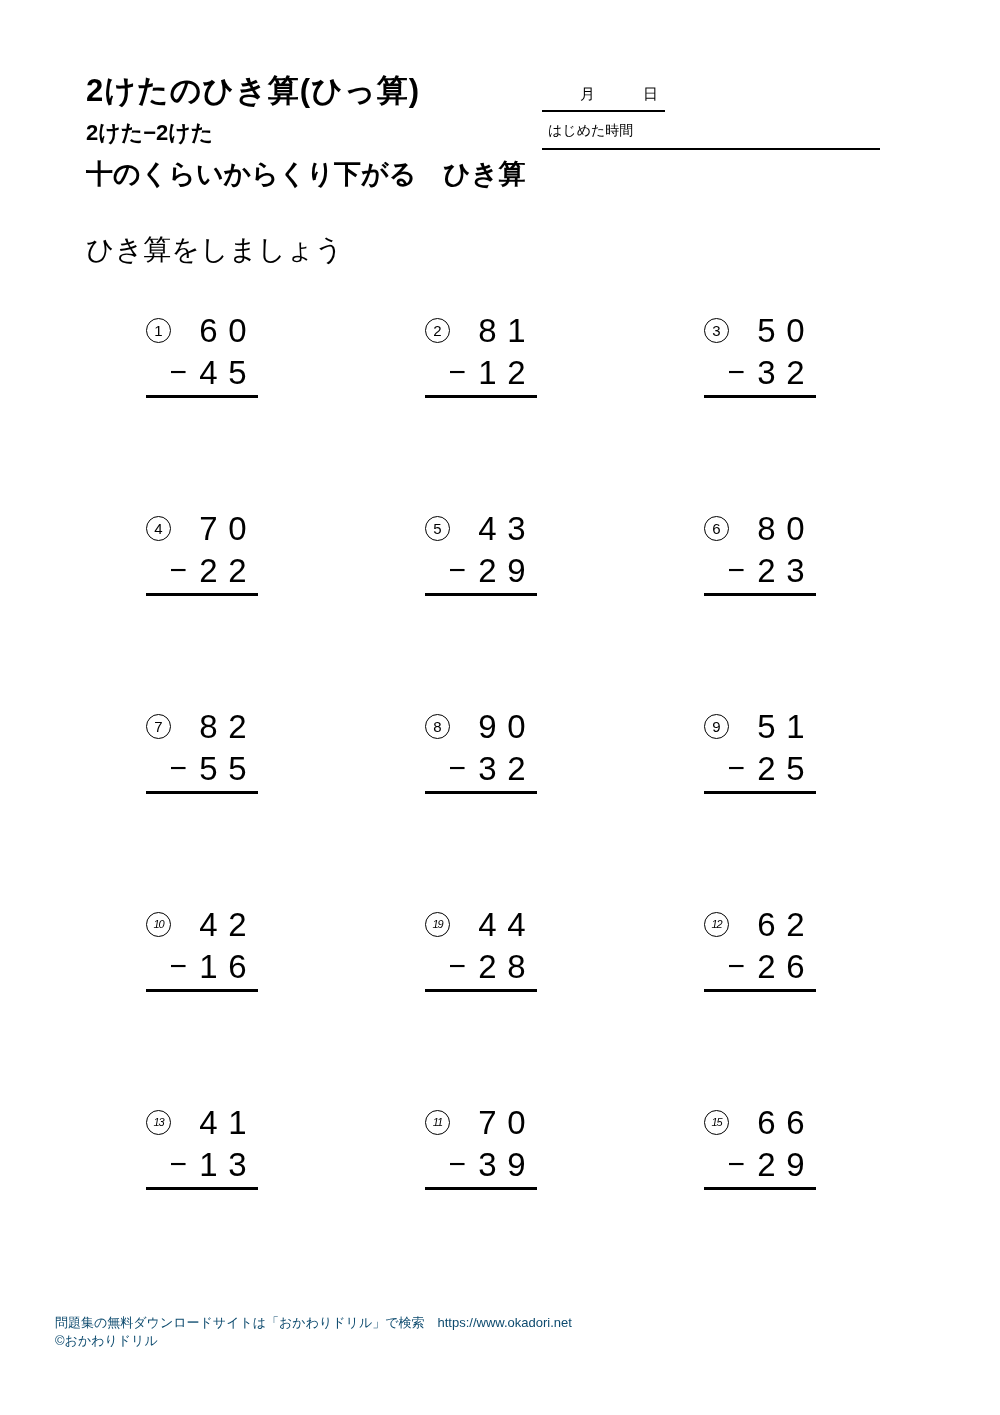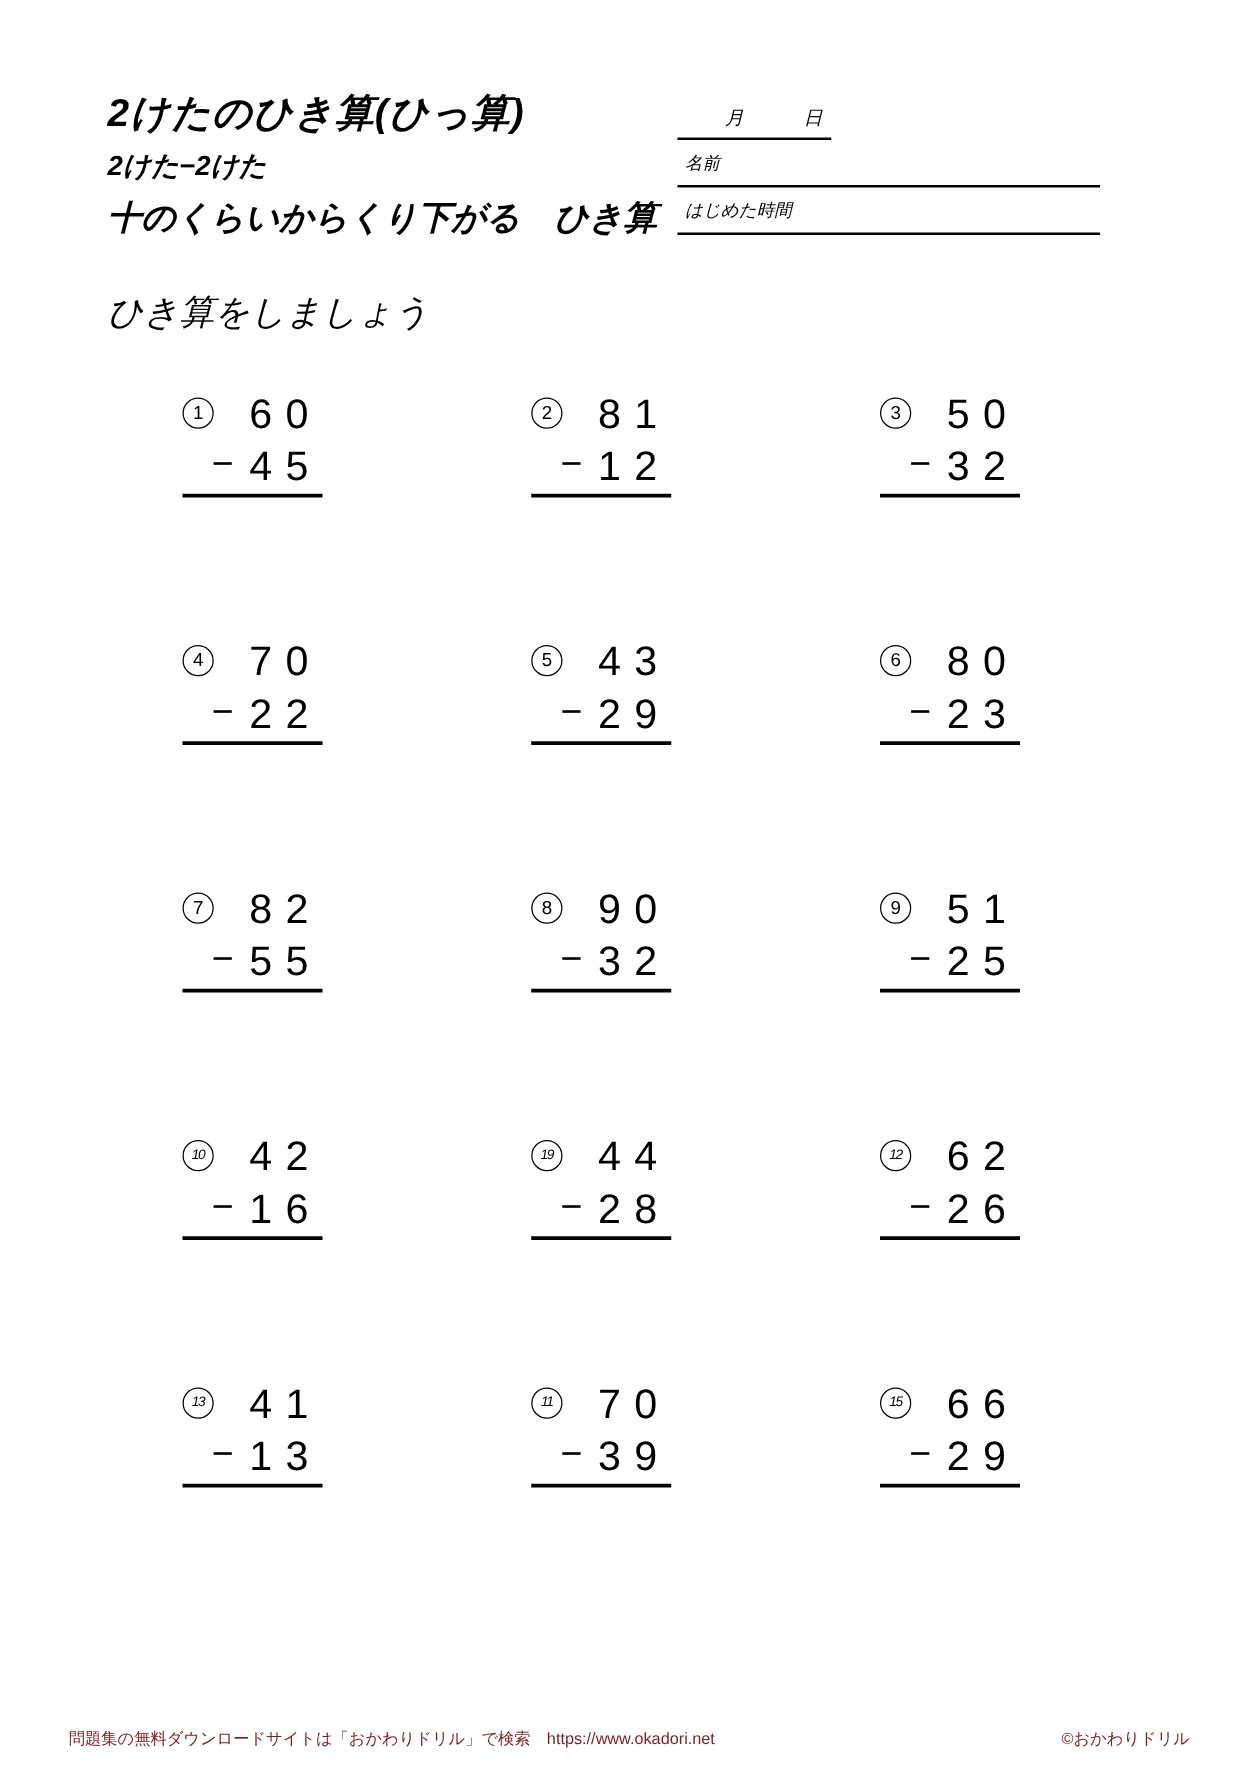--- a/index.html
+++ b/index.html
@@ -2,21 +2,21 @@
 <html><head>
 <meta charset="utf-8">
 <style>
   * { margin:0; padding:0; box-sizing:border-box; }
   html,body { background:#ffffff; }
   body {
     width:1000px; height:1415px; position:relative;
     font-family:"Liberation Sans","DejaVu Sans",sans-serif;
     color:#000;
   }
-  .abs { position:absolute;font-style:italic; }
+  .abs { position:absolute; }
 
   
   .page-title   { left:86px; top:70px;  font-size:31px; font-weight:700; letter-spacing:1px; }
   .subtitle1    { left:86px; top:118px; font-size:22px; font-weight:700; }
   .subtitle2    { left:86px; top:156px; font-size:27px; font-weight:700; }
   .instruction  { left:86px; top:231px; font-size:28px; font-weight:400; }
 
   
   .form { left:542px; top:78px; width:338px; }
   .date-row {
@@ -47,39 +47,38 @@
   .circle-num {
     width:25px; height:25px; border:1.6px solid #000; border-radius:50%;
     display:flex; align-items:center; justify-content:center;
     font-size:15px; line-height:1;
   }
   .circle-num.wide { font-size:11px; letter-spacing:-1px;font-style:italic; }
   .answer-line { width:112px; height:3px; background:#000; margin-top:3px; }
 
   
   .footer {
-    position:absolute; left:55px; right:48px; top:1382px;
+    position:absolute; left:55px; right:48px; top:1314px;
     display:flex; justify-content:space-between;
-    font-size:13px; color:#7f1d1d;
+    font-size:13px; color:#0c4a6e;flex-direction:column;
   }
 </style>
 </head>
 <body>
 
 <div class="abs page-title">2けたのひき算(ひっ算)</div>
 <div class="abs subtitle1">2けた−2けた</div>
 <div class="abs subtitle2">十のくらいからくり下がる　ひき算</div>
 <div class="abs instruction">ひき算をしましょう</div>
 
 <div class="abs form">
   <div class="date-row">
     <span>月</span>
     <span class="day">日</span>
   </div>
-  <div class="form-field h38"><span>名前</span></div>
   <div class="form-field h38"><span>はじめた時間</span></div>
 </div>
 
 <div class="problems">
 
   <div class="problem">
     <div class="prow top">
       <span class="circle-num">1</span>
       <span class="digit">6</span>
       <span class="digit">0</span>

